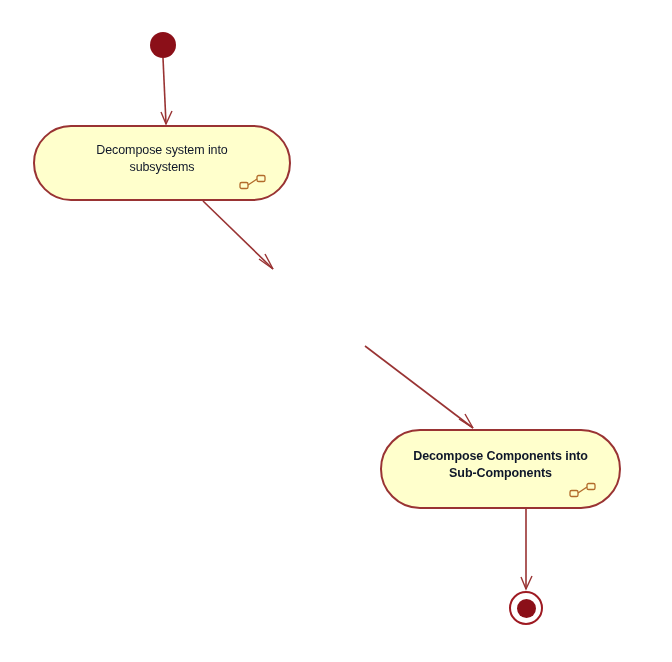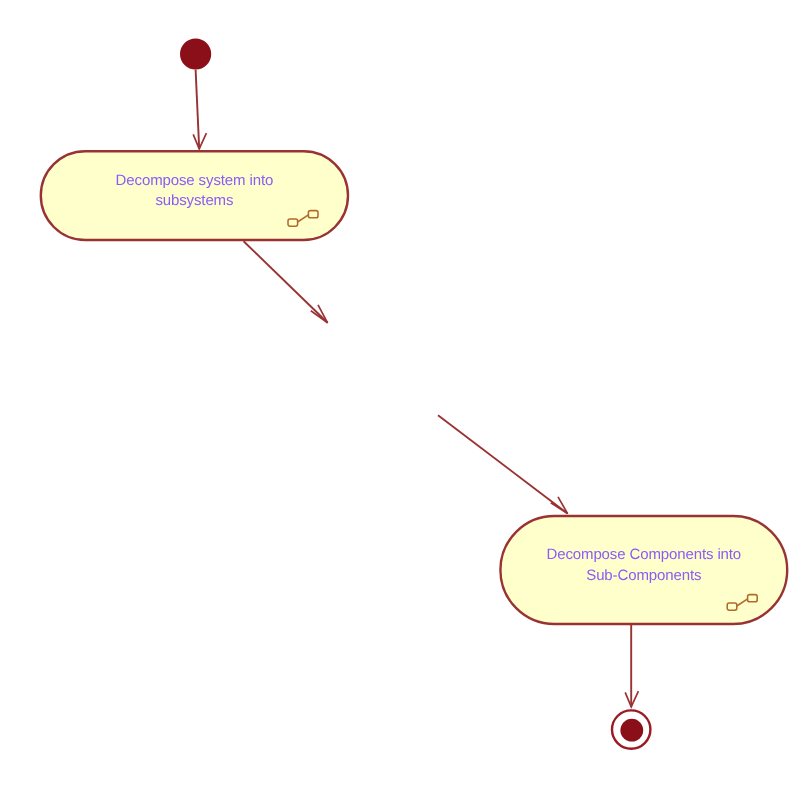--- a/index.html
+++ b/index.html
@@ -30,21 +30,21 @@
     position: absolute;
     box-sizing: border-box;
     background: #ffffcc;
     border: 2px solid #993333;
     border-radius: 999px;
     display: flex;
     align-items: center;
     justify-content: center;
   }
   .activity-label {
-    color: #8b5cf6;
+    color: #0f172a;
     font-family: "Liberation Sans", sans-serif;
     font-size: 12.5px;
     line-height: 17px;
     text-align: center;
     white-space: pre-line;
     padding: 0 26px;
     margin-top: -8px;
     letter-spacing: -0.1px;
   }
   .sub-activity-icon {
@@ -101,21 +101,21 @@
     <div class="activity-label">Decompose system into
 subsystems</div>
     <svg class="sub-activity-icon" viewBox="0 0 28 16" xmlns="http://www.w3.org/2000/svg">
       <rect x="1" y="8.5" width="8" height="6" rx="1.6" ry="1.6" fill="none" stroke="#b26b2b" stroke-width="1.3"></rect>
       <rect x="18" y="1.5" width="8" height="6" rx="1.6" ry="1.6" fill="none" stroke="#b26b2b" stroke-width="1.3"></rect>
       <line x1="9" y1="11" x2="18" y2="5" stroke="#b26b2b" stroke-width="1.3"></line>
     </svg>
   </div>
 
 
-  <div class="activity-node" style="left:416px; top:429px; width:241px; height:92px;">
+  <div class="activity-node" style="left:380px; top:429px; width:241px; height:80px;font-weight:bold;">
     <div class="activity-label">Decompose Components into
 Sub-Components</div>
     <svg class="sub-activity-icon" viewBox="0 0 28 16" xmlns="http://www.w3.org/2000/svg">
       <rect x="1" y="8.5" width="8" height="6" rx="1.6" ry="1.6" fill="none" stroke="#b26b2b" stroke-width="1.3"></rect>
       <rect x="18" y="1.5" width="8" height="6" rx="1.6" ry="1.6" fill="none" stroke="#b26b2b" stroke-width="1.3"></rect>
       <line x1="9" y1="11" x2="18" y2="5" stroke="#b26b2b" stroke-width="1.3"></line>
     </svg>
   </div>
 
   <div class="node-final-outer" style="left:509px; top:591px; width:34px; height:34px;">

